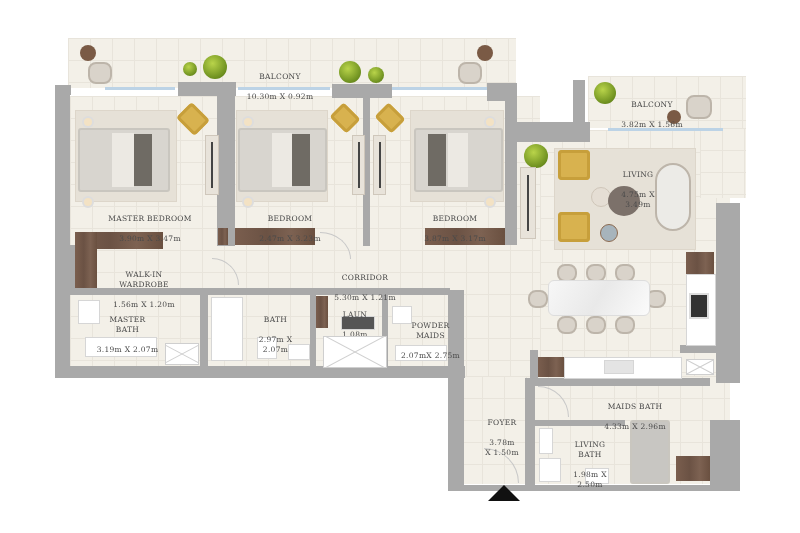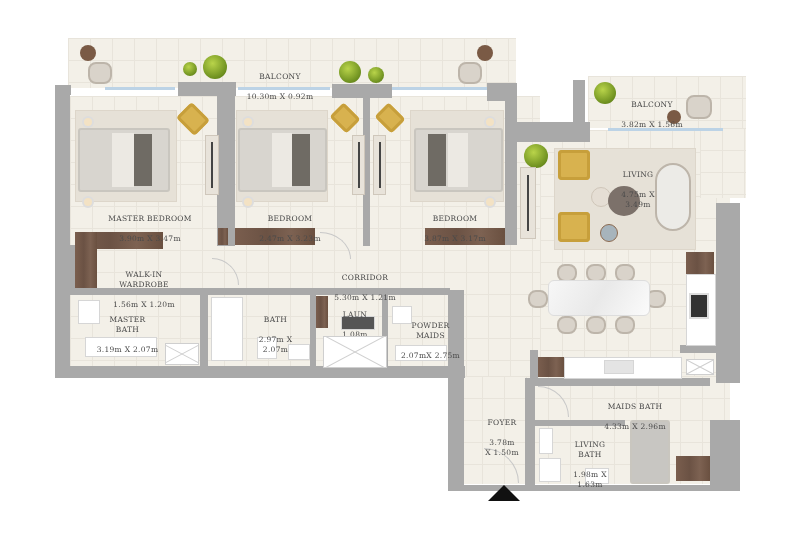--- a/index.html
+++ b/index.html
@@ -238,17 +238,17 @@
     <div>4.33m X 2.96m</div>
   </div>
 
   <div class="fixture" style="left:539px;top:428px;width:12px;height:24px;"></div>
   <div class="fixture" style="left:539px;top:458px;width:20px;height:22px;"></div>
   <div class="fixture" style="left:585px;top:468px;width:22px;height:14px;"></div>
   <div class="label" style="left:560px;top:430px;width:60px;">
     <div>LIVING
 BATH</div>
     <div>1.98m X
-1.63m</div>
+2.50m</div>
   </div>
 
   <div class="entry" style="left:488px;top:485px;"></div>
 </div>
 
 </body></html>

